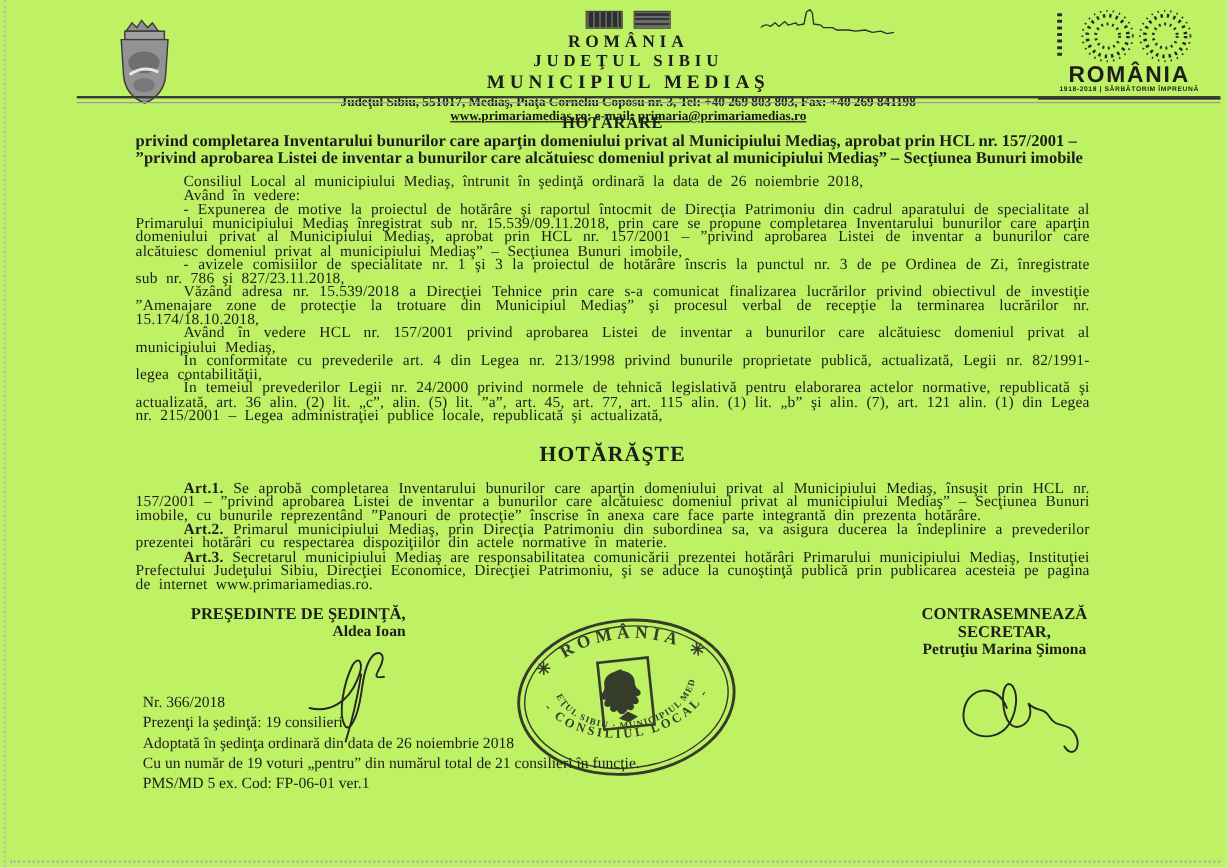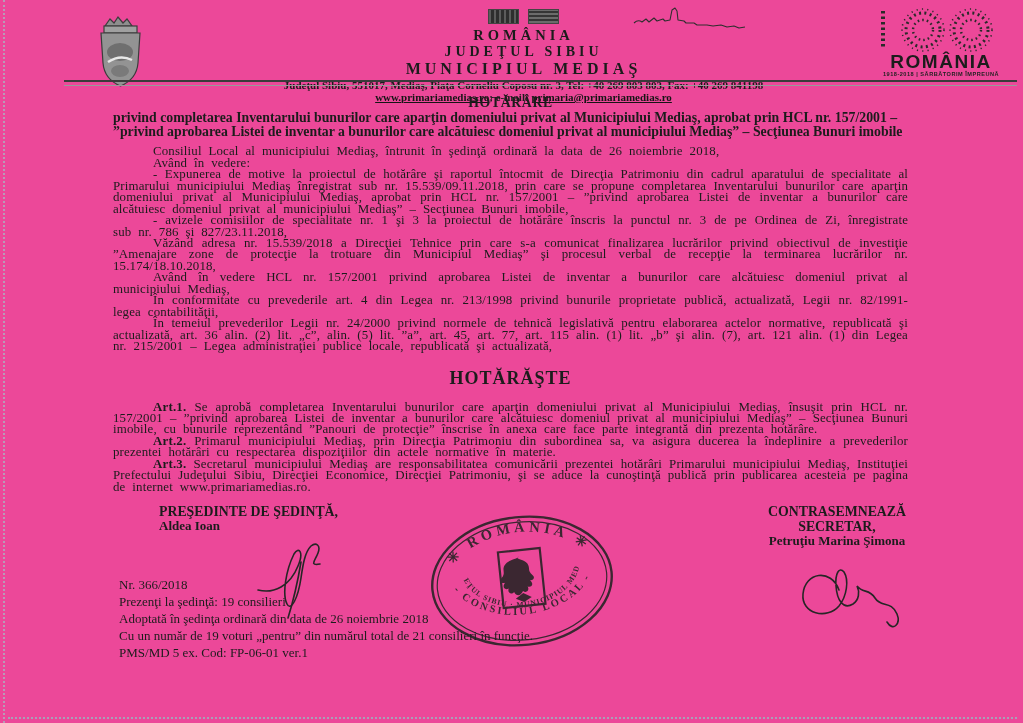--- a/index.html
+++ b/index.html
@@ -1,17 +1,17 @@
 <!DOCTYPE html>
 <html><head>
 <meta charset="utf-8">
 <style>
   html,body{margin:0;padding:0;background:#e8e8e8;}
   .page{
-    position:relative;width:1023px;height:723px;background:#ec4899;
+    position:relative;width:1023px;height:723px;background:#bef264;
     font-family:"Liberation Serif",serif;color:#1c1c1c;overflow:hidden;
     margin:0 auto;
   }
   
   .edge-left{position:absolute;left:3px;top:0;bottom:0;width:0;border-left:2px dotted #a9b6c2;opacity:.75;}
   .edge-bottom{position:absolute;left:8px;right:6px;bottom:4px;height:0;border-top:2px dotted #9db0bd;opacity:.85;}
 
   
   .header{position:absolute;top:6px;left:64px;right:6px;display:flex;align-items:flex-start;}
   .coa{width:118px;display:flex;justify-content:center;padding-top:8px;}
@@ -36,21 +36,21 @@
   .content{position:absolute;top:95px;left:113px;width:795px;}
   .doc-title{font-size:13.8px;font-weight:bold;text-align:center;margin:0;line-height:16px;letter-spacing:.6px;}
   .doc-sub{font-size:13.8px;font-weight:bold;text-align:left;margin:0 0 7px;line-height:14.2px;}
   .bp{margin:0;font-size:12.9px;line-height:11.45px;text-align:justify;text-indent:40px;
       letter-spacing:.15px;word-spacing:3.5px;}
   .bp b{letter-spacing:.2px;}
   .resolve{font-size:18px;font-weight:bold;text-align:center;margin:15px 0 13px;letter-spacing:1px;}
 
   
   .sig-row{display:flex;justify-content:space-between;margin-top:11px;font-weight:bold;}
-  .sig-left{margin-left:46px;text-align:left;}
+  .sig-left{margin-left:46px;text-align:right;}
   .sig-right{margin-right:2px;text-align:center;}
   .sig-t{font-size:13.8px;line-height:15px;}
   .sig-n{font-size:13px;line-height:14px;}
   .sig-svg{position:absolute;z-index:4;pointer-events:none;}
   .sig-svg path{fill:none;stroke:#262626;stroke-width:1.6;stroke-linecap:round;}
   #sig-president{left:252px;top:542px;}
   #sig-secretary{left:795px;top:560px;}
 
   
   .stamp{position:absolute;left:428px;top:512px;z-index:3;opacity:.88;transform:rotate(-6deg);}

